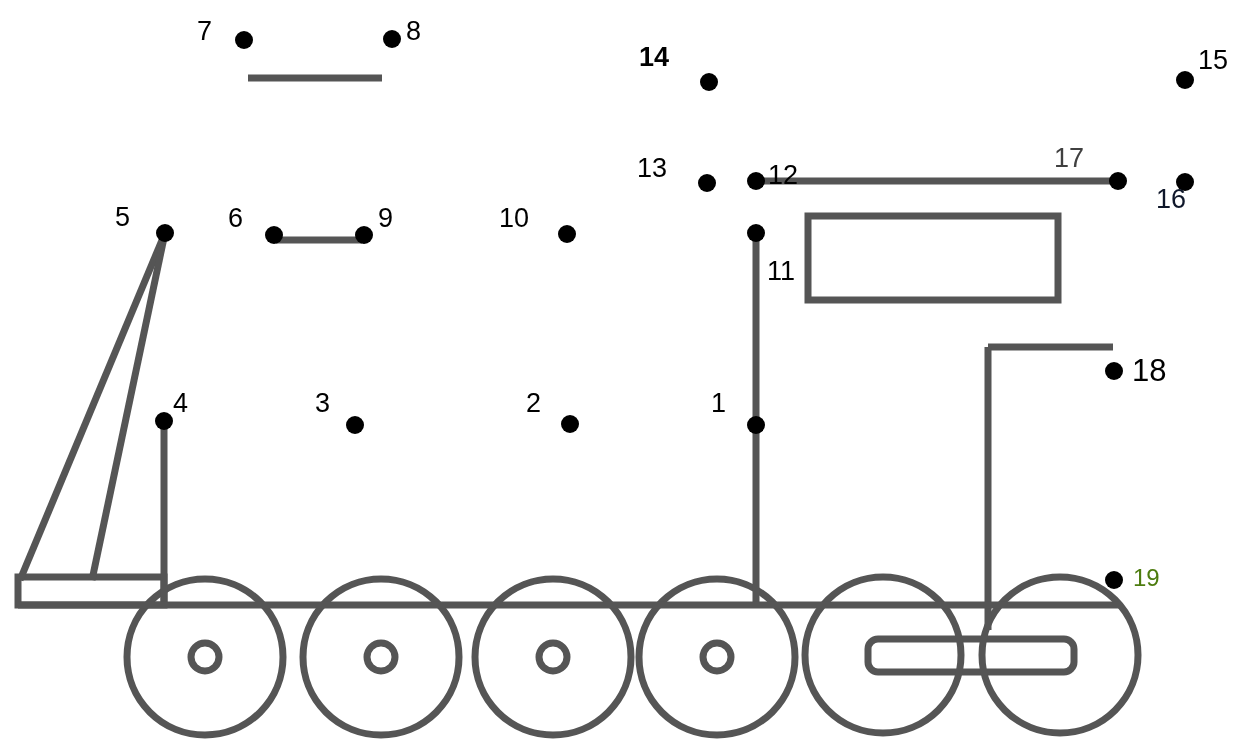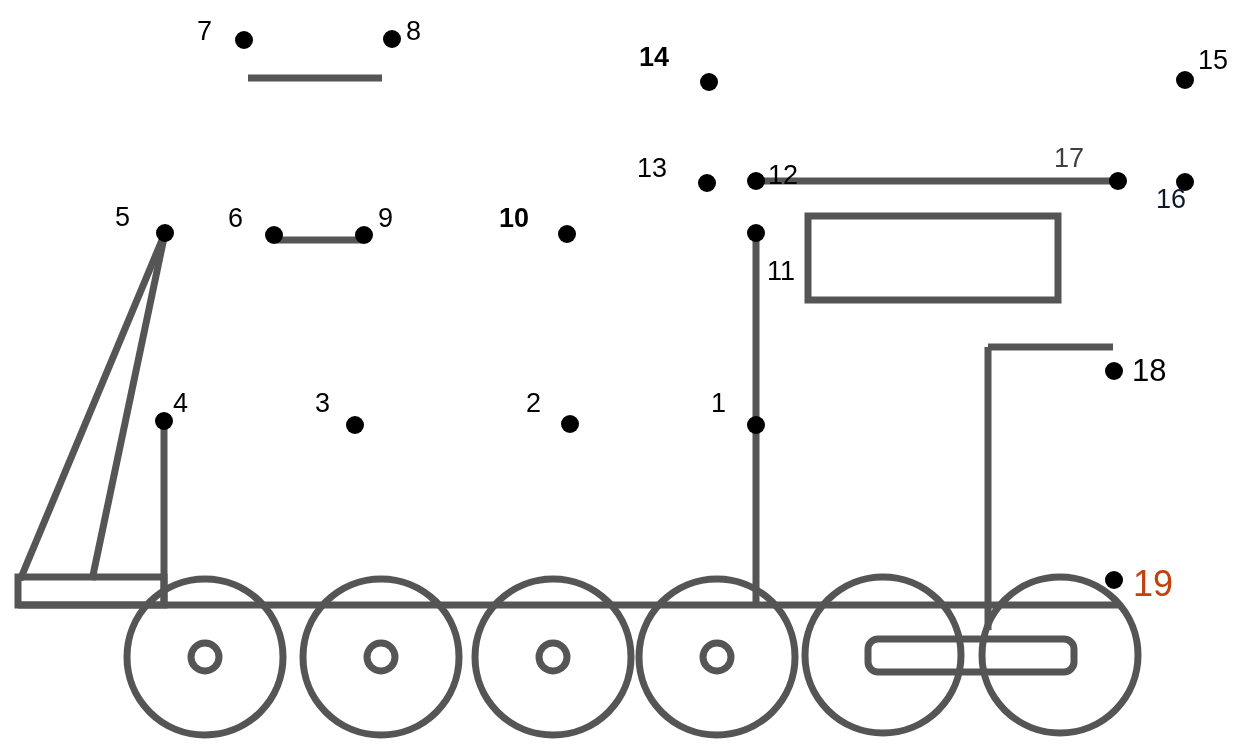--- a/index.html
+++ b/index.html
@@ -92,34 +92,34 @@
       <div class="dot-label" style="left: auto; top: 204px; font-size: 27px; color: rgb(0, 0, 0); right: 1110px;">5</div>
       <div class="dot-marker" style="left: 265px; top: 226px; width: 18px; height: 18px; background: rgb(0, 0, 0);"></div>
       <div class="dot-label" style="left: auto; top: 205px; font-size: 27px; color: rgb(0, 0, 0); right: 997px;">6</div>
       <div class="dot-marker" style="left: 235px; top: 31px; width: 18px; height: 18px; background: rgb(0, 0, 0);"></div>
       <div class="dot-label" style="left: auto; top: 18px; font-size: 27px; color: rgb(0, 0, 0); right: 1028px;">7</div>
       <div class="dot-marker" style="left: 383px; top: 30px; width: 18px; height: 18px; background: rgb(0, 0, 0);"></div>
       <div class="dot-label" style="left: 406px; top: 18px; font-size: 27px; color: rgb(0, 0, 0);">8</div>
       <div class="dot-marker" style="left: 355px; top: 226px; width: 18px; height: 18px; background: rgb(0, 0, 0);"></div>
       <div class="dot-label" style="left: 378px; top: 205px; font-size: 27px; color: rgb(0, 0, 0);">9</div>
       <div class="dot-marker" style="left: 558px; top: 225px; width: 18px; height: 18px; background: rgb(0, 0, 0);"></div>
-      <div class="dot-label" style="left: auto; top: 205px; font-size: 27px; color: rgb(0, 0, 0); right: 711px; font-weight: bold;">10</div>
+      <div class="dot-label" style="left: auto; top: 205px; font-size: 27px; color: rgb(0, 0, 0); right: 711px;">10</div>
       <div class="dot-marker" style="left: 747px; top: 224px; width: 18px; height: 18px; background: rgb(0, 0, 0);"></div>
       <div class="dot-label" style="left: 767px; top: 258px; font-size: 27px; color: rgb(0, 0, 0);">11</div>
       <div class="dot-marker" style="left: 747px; top: 172px; width: 18px; height: 18px; background: rgb(0, 0, 0);"></div>
       <div class="dot-label" style="left: 768px; top: 145px; font-size: 27px; color: rgb(0, 0, 0); margin-top: 17px;">12</div>
       <div class="dot-marker" style="left: 698px; top: 174px; width: 18px; height: 18px; background: rgb(0, 0, 0);"></div>
       <div class="dot-label" style="left: auto; top: 155px; font-size: 27px; color: rgb(0, 0, 0); right: 573px;">13</div>
       <div class="dot-marker" style="left: 700px; top: 73px; width: 18px; height: 18px; background: rgb(0, 0, 0);"></div>
       <div class="dot-label" style="left: auto; top: 44px; font-size: 27px; color: rgb(0, 0, 0); right: 571px; font-weight: bold;">14</div>
       <div class="dot-marker" style="left: 1176px; top: 71px; width: 18px; height: 18px; background: rgb(0, 0, 0);"></div>
       <div class="dot-label" style="left: 1198px; top: 47px; font-size: 27px; color: rgb(0, 0, 0);">15</div>
       <div class="dot-marker" style="left: 1176px; top: 173px; width: 18px; height: 18px; background: rgb(0, 0, 0);"></div>
       <div class="dot-label" style="left: 1156px; top: 186px; font-size: 27px; color: #0f172a;">16</div>
       <div class="dot-marker" style="left: 1109px; top: 172px; width: 18px; height: 18px; background: rgb(0, 0, 0);"></div>
       <div class="dot-label" style="left: auto; top: 145px; font-size: 27px; color: #404040; right: 156px;">17</div>
       <div class="dot-marker" style="left: 1105px; top: 362px; width: 18px; height: 18px; background: rgb(0, 0, 0);"></div>
       <div class="dot-label" style="left: 1132px; top: 355px; font-size: 31px; color: rgb(0, 0, 0);">18</div>
       <div class="dot-marker" style="left: 1105px; top: 571px; width: 18px; height: 18px; background: rgb(0, 0, 0);"></div>
-      <div class="dot-label" style="left: 1133px; top: 566px; font-size: 36px; color: #c2410c;">19</div>
+      <div class="dot-label" style="left: 1133px; top: 566px; font-size: 24px; color: #4d7c0f;">19</div>
     </div>
 
 </div>
 
 </body></html>

